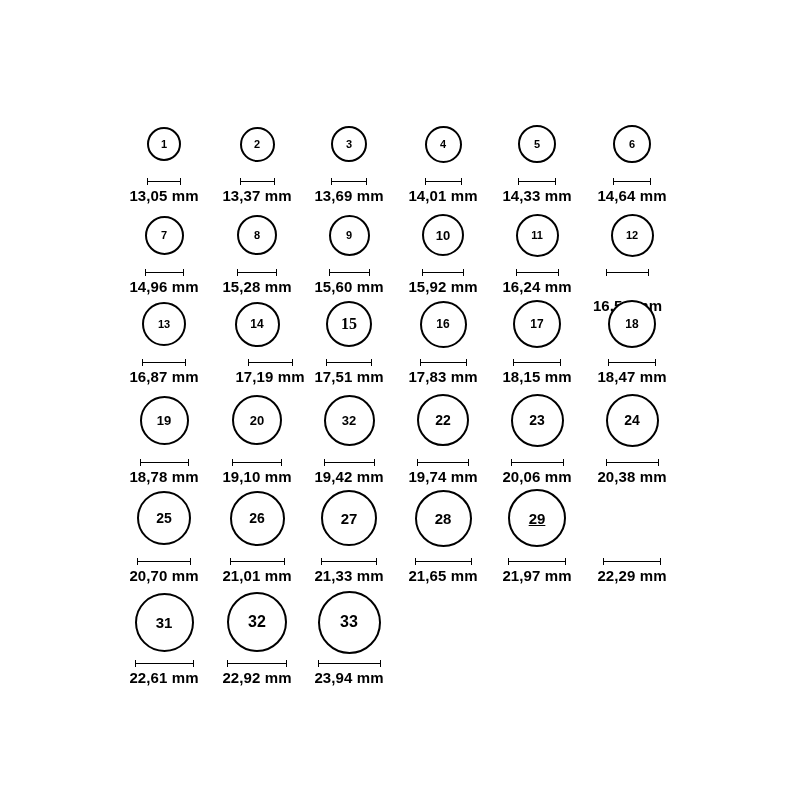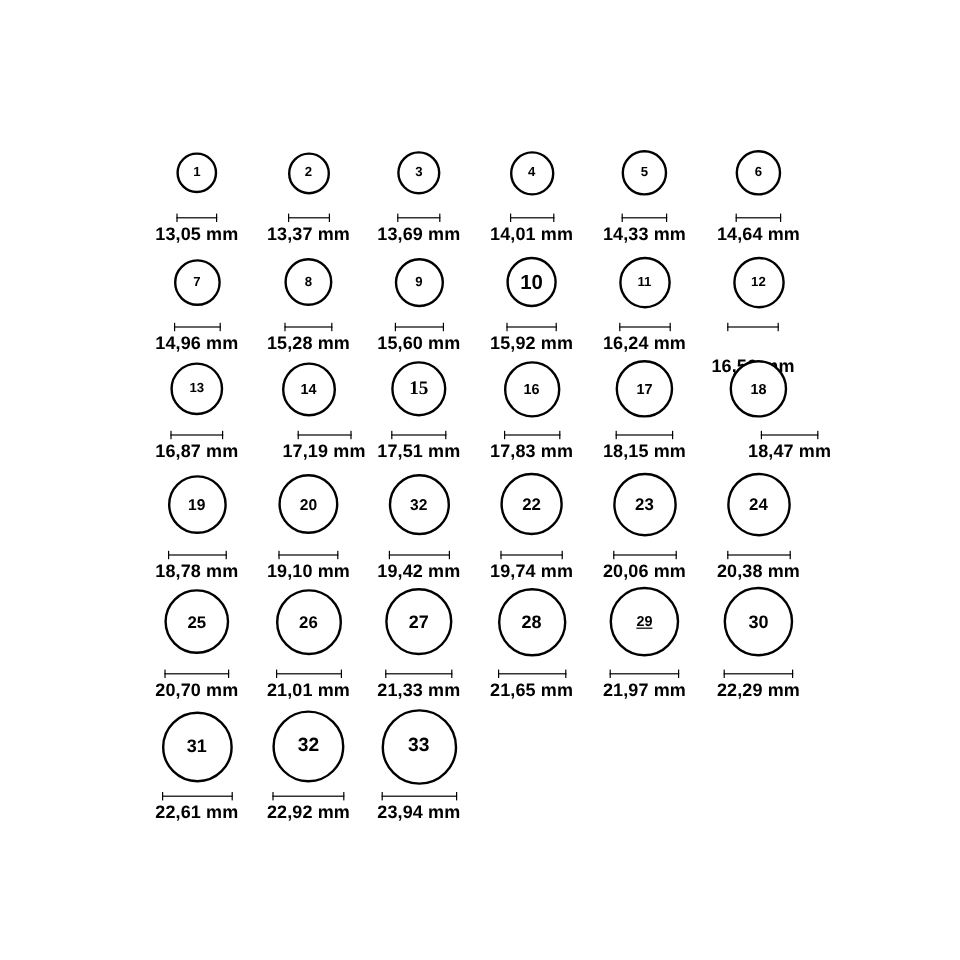--- a/index.html
+++ b/index.html
@@ -186,21 +186,21 @@
     <div class="ring-cell" style="left: 328.5px; top: 269px; width: 41px;">
       <div class="dim-line" style="width: 41px;">
         <span class="bar"></span>
         <span class="tick-left"></span>
         <span class="tick-right"></span>
       </div>
       <div class="dim-label">15,60 mm</div>
     </div>
     <div class="ring-cell" style="left: 422px; top: 214px; width: 42px;">
       <div class="ring-circle" style="width: 42px; height: 42px;">
-        <span class="ring-number" style="font-size: 17px;">10</span>
+        <span class="ring-number" style="font-size: 13px;">10</span>
       </div>
     </div>
     <div class="ring-cell" style="left: 422px; top: 269px; width: 42px;">
       <div class="dim-line" style="width: 42px;">
         <span class="bar"></span>
         <span class="tick-left"></span>
         <span class="tick-right"></span>
       </div>
       <div class="dim-label">15,92 mm</div>
     </div>
@@ -293,21 +293,21 @@
         <span class="tick-left"></span>
         <span class="tick-right"></span>
       </div>
       <div class="dim-label">18,15 mm</div>
     </div>
     <div class="ring-cell" style="left: 608px; top: 300px; width: 48px;">
       <div class="ring-circle" style="width: 48px; height: 48px;">
         <span class="ring-number" style="font-size: 12px;">18</span>
       </div>
     </div>
-    <div class="ring-cell" style="left: 608px; top: 359px; width: 48px; margin-left: 26px;">
+    <div class="ring-cell" style="left: 608px; top: 359px; width: 48px;">
       <div class="dim-line" style="width: 48px;">
         <span class="bar"></span>
         <span class="tick-left"></span>
         <span class="tick-right"></span>
       </div>
       <div class="dim-label">18,47 mm</div>
     </div>
     <div class="ring-cell" style="left: 139.5px; top: 395.5px; width: 49px;">
       <div class="ring-circle" style="width: 49px; height: 49px;">
         <span class="ring-number" style="font-size: 13px;">19</span>
@@ -433,35 +433,30 @@
     <div class="ring-cell" style="left: 414.5px; top: 558px; width: 57px;">
       <div class="dim-line" style="width: 57px;">
         <span class="bar"></span>
         <span class="tick-left"></span>
         <span class="tick-right"></span>
       </div>
       <div class="dim-label">21,65 mm</div>
     </div>
     <div class="ring-cell" style="left: 508px; top: 489px; width: 58px;">
       <div class="ring-circle" style="width: 58px; height: 58px;">
-        <span class="ring-number" style="font-size: 12px; text-decoration: underline;">29</span>
+        <span class="ring-number" style="font-size: 15px; text-decoration: underline;">29</span>
       </div>
     </div>
     <div class="ring-cell" style="left: 508px; top: 558px; width: 58px;">
       <div class="dim-line" style="width: 58px;">
         <span class="bar"></span>
         <span class="tick-left"></span>
         <span class="tick-right"></span>
       </div>
       <div class="dim-label">21,97 mm</div>
-    </div>
-    <div class="ring-cell" style="left: 603px; top: 489px; width: 58px;">
-      <div class="ring-circle" style="width: 58px; height: 58px;">
-        <span class="ring-number" style="font-size: 15px;">30</span>
-      </div>
     </div>
     <div class="ring-cell" style="left: 603px; top: 558px; width: 58px;">
       <div class="dim-line" style="width: 58px;">
         <span class="bar"></span>
         <span class="tick-left"></span>
         <span class="tick-right"></span>
       </div>
       <div class="dim-label">22,29 mm</div>
     </div>
     <div class="ring-cell" style="left: 134.5px; top: 592.5px; width: 59px;">

